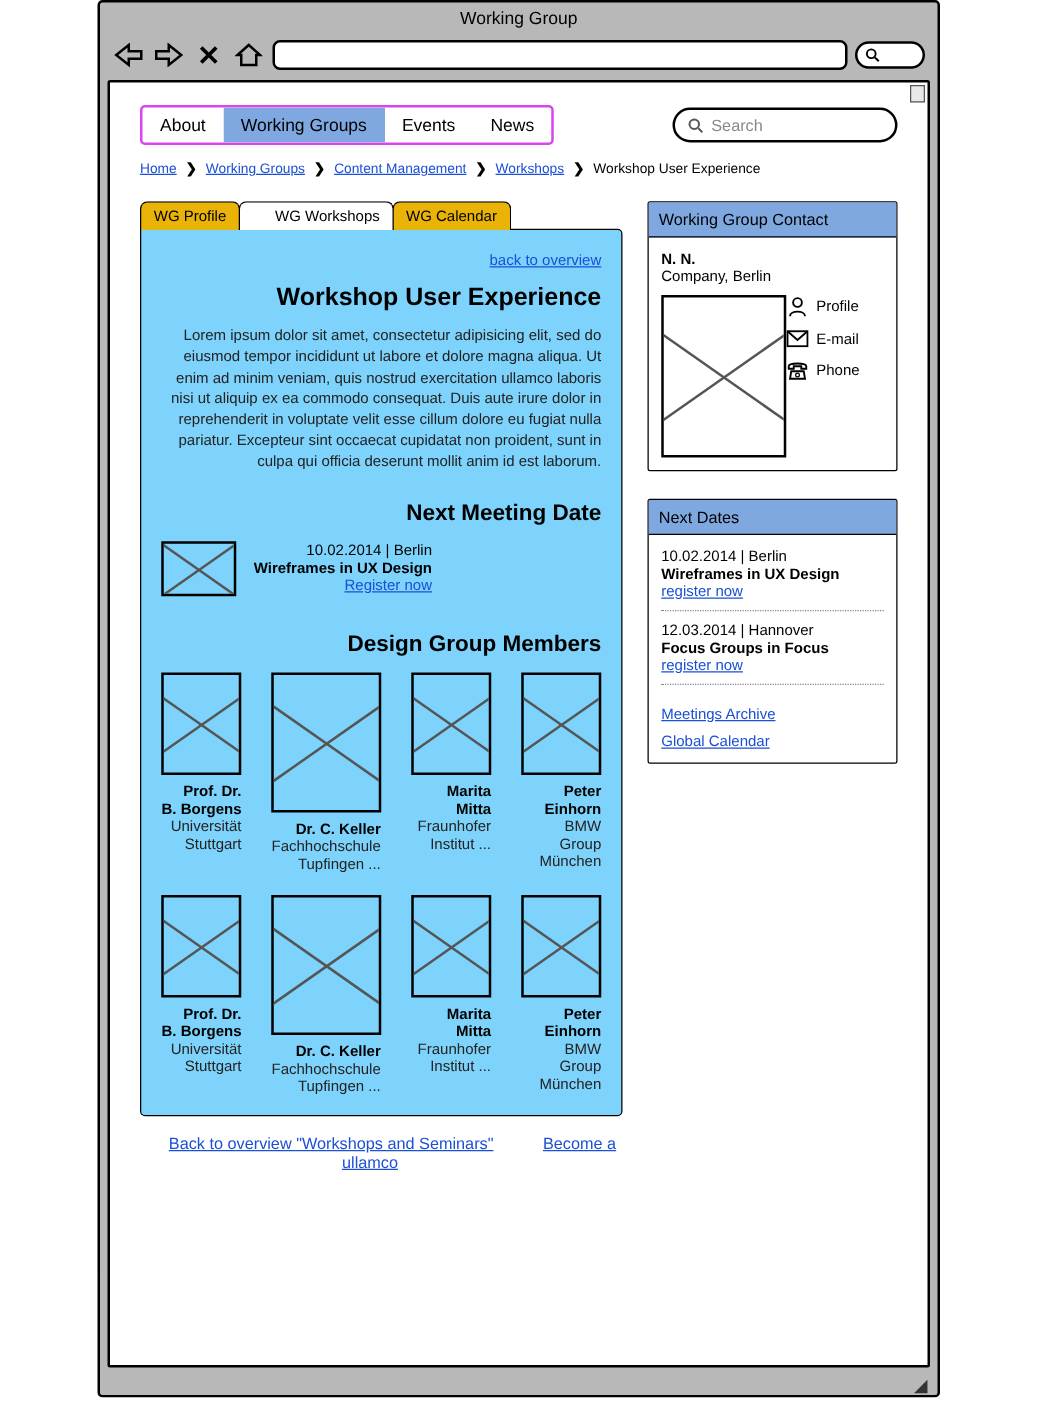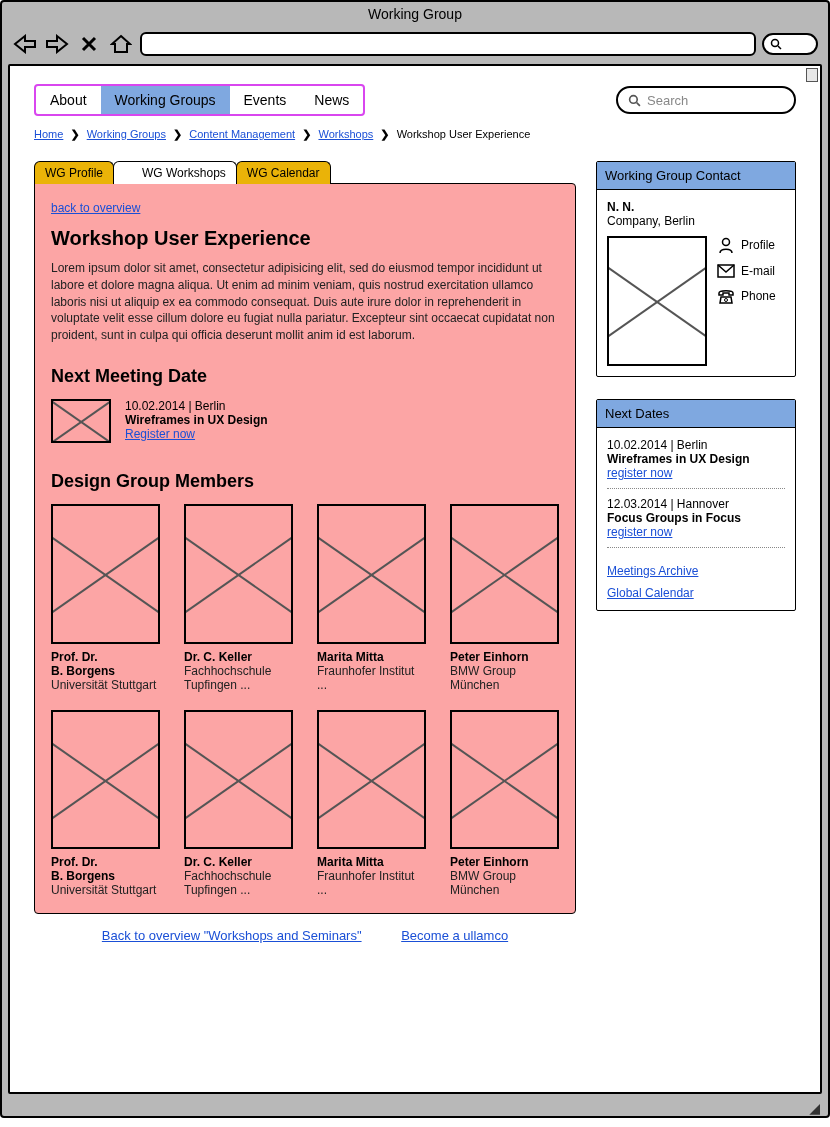--- a/index.html
+++ b/index.html
@@ -1,18 +1,18 @@
 <!DOCTYPE html>
 <html><head>
 <meta charset="utf-8">
 <style>
 * { box-sizing: border-box; margin: 0; padding: 0; }
 body { font-family: Arial, sans-serif; font-size: 13px; background: #fff; }
 
-.browser-chrome { background: #b8b8b8; border: 2px solid #000; border-radius: 4px; width: 830px; margin: 0 auto; }
+.browser-chrome { background: #b8b8b8; border: 2px solid #000; border-radius: 4px; width: 674px; margin: 0 auto; }
 .browser-titlebar { text-align: center; padding: 4px; font-size: 14px; }
 .browser-toolbar { display: flex; align-items: center; gap: 6px; padding: 6px 10px; }
 .browser-toolbar .nav-btn { width: 26px; height: 22px; display: flex; align-items: center; justify-content: center; }
 .browser-toolbar .url-bar { flex: 1; background: #fff; border: 2px solid #000; border-radius: 6px; height: 24px; }
 .browser-toolbar .search-pill { width: 56px; height: 22px; background: #fff; border: 2px solid #000; border-radius: 12px; display: flex; align-items: center; padding-left: 6px; }
 
 .viewport { background: #fff; border: 2px solid #000; border-radius: 2px; margin: 2px 6px 6px 6px; min-height: 1030px; position: relative; padding: 18px 24px 20px 24px; }
 .scrollbar-stub { position: absolute; right: 2px; top: 2px; width: 12px; height: 14px; background: #e8e8e8; border: 1px solid #555; }
 
 .topnav-row { display: flex; justify-content: space-between; align-items: center; margin-bottom: 12px; }
@@ -28,21 +28,21 @@
 
 .page-title { font-size: 26px; font-weight: bold; margin-bottom: 18px; }
 
 .content-row { display: flex; gap: 20px; }
 .main-col { flex: 1; }
 .side-col { width: 200px; }
 
 .tabs { display: flex; }
 .tab { border: 1.5px solid #000; border-bottom: none; border-radius: 6px 6px 0 0; padding: 4px 10px; font-size: 12px; background: #eab308; margin-right: -1px; cursor: pointer; }
 .tab.active { background: #fff; position: relative; z-index: 2; padding-left: 28px; }
-.tab-panel { border: 1.5px solid #000; border-radius: 0 4px 4px 4px; padding: 16px; margin-top: -1px; background: #fca5a5; }
+.tab-panel { border: 1.5px solid #000; border-radius: 0 4px 4px 4px; padding: 16px; margin-top: -1px; background: #7dd3fc; text-align: right; }
 
 .back-link { color: #1a4fd6; text-decoration: underline; font-size: 12px; }
 .workshop-title { font-size: 20px; font-weight: bold; margin: 12px 0 10px; }
 .lorem { font-size: 12px; line-height: 1.4; color: #222; margin-bottom: 22px; }
 
 .section-heading { font-size: 18px; font-weight: bold; margin-bottom: 12px; }
 
 .meeting-box { display: flex; gap: 14px; margin-bottom: 28px; }
 .meeting-thumb { width: 60px; height: 44px; border: 2px solid #000; position: relative; }
 .meeting-info { font-size: 12px; }
@@ -61,21 +61,21 @@
 }
 .placeholder-x::before { transform: rotate(35deg); }
 .placeholder-x::after { transform: rotate(-35deg); }
 .placeholder-x { overflow: hidden; }
 
 .side-box { border: 1.5px solid #000; border-radius: 2px; margin-bottom: 22px; }
 .side-box-header { background: #7fa8e0; padding: 6px 8px; font-size: 13px; font-weight: normal; border-bottom: 1.5px solid #000; }
 .side-box-body { padding: 10px; font-size: 12px; }
 
 .contact-name { font-weight: bold; }
-.contact-row { display: flex; gap: 10px; margin-top: 8px; }
+.contact-row { display: flex; margin-top: 8px; }
 .contact-portrait { width: 100px; height: 130px; border: 2px solid #000; position: relative; }
 .contact-actions { display: flex; flex-direction: column; gap: 10px; }
 .contact-action { display: flex; align-items: center; gap: 6px; cursor: pointer; }
 
 .next-date-item { margin-bottom: 8px; padding-bottom: 8px; border-bottom: 1px dotted #888; }
 .next-date-item .title { font-weight: bold; }
 .next-date-item a, .side-link { color: #1a4fd6; text-decoration: underline; display: inline-block; }
 .side-link { margin-top: 8px; }
 
 .footer-links { text-align: center; margin-top: 14px; font-size: 13px; }

